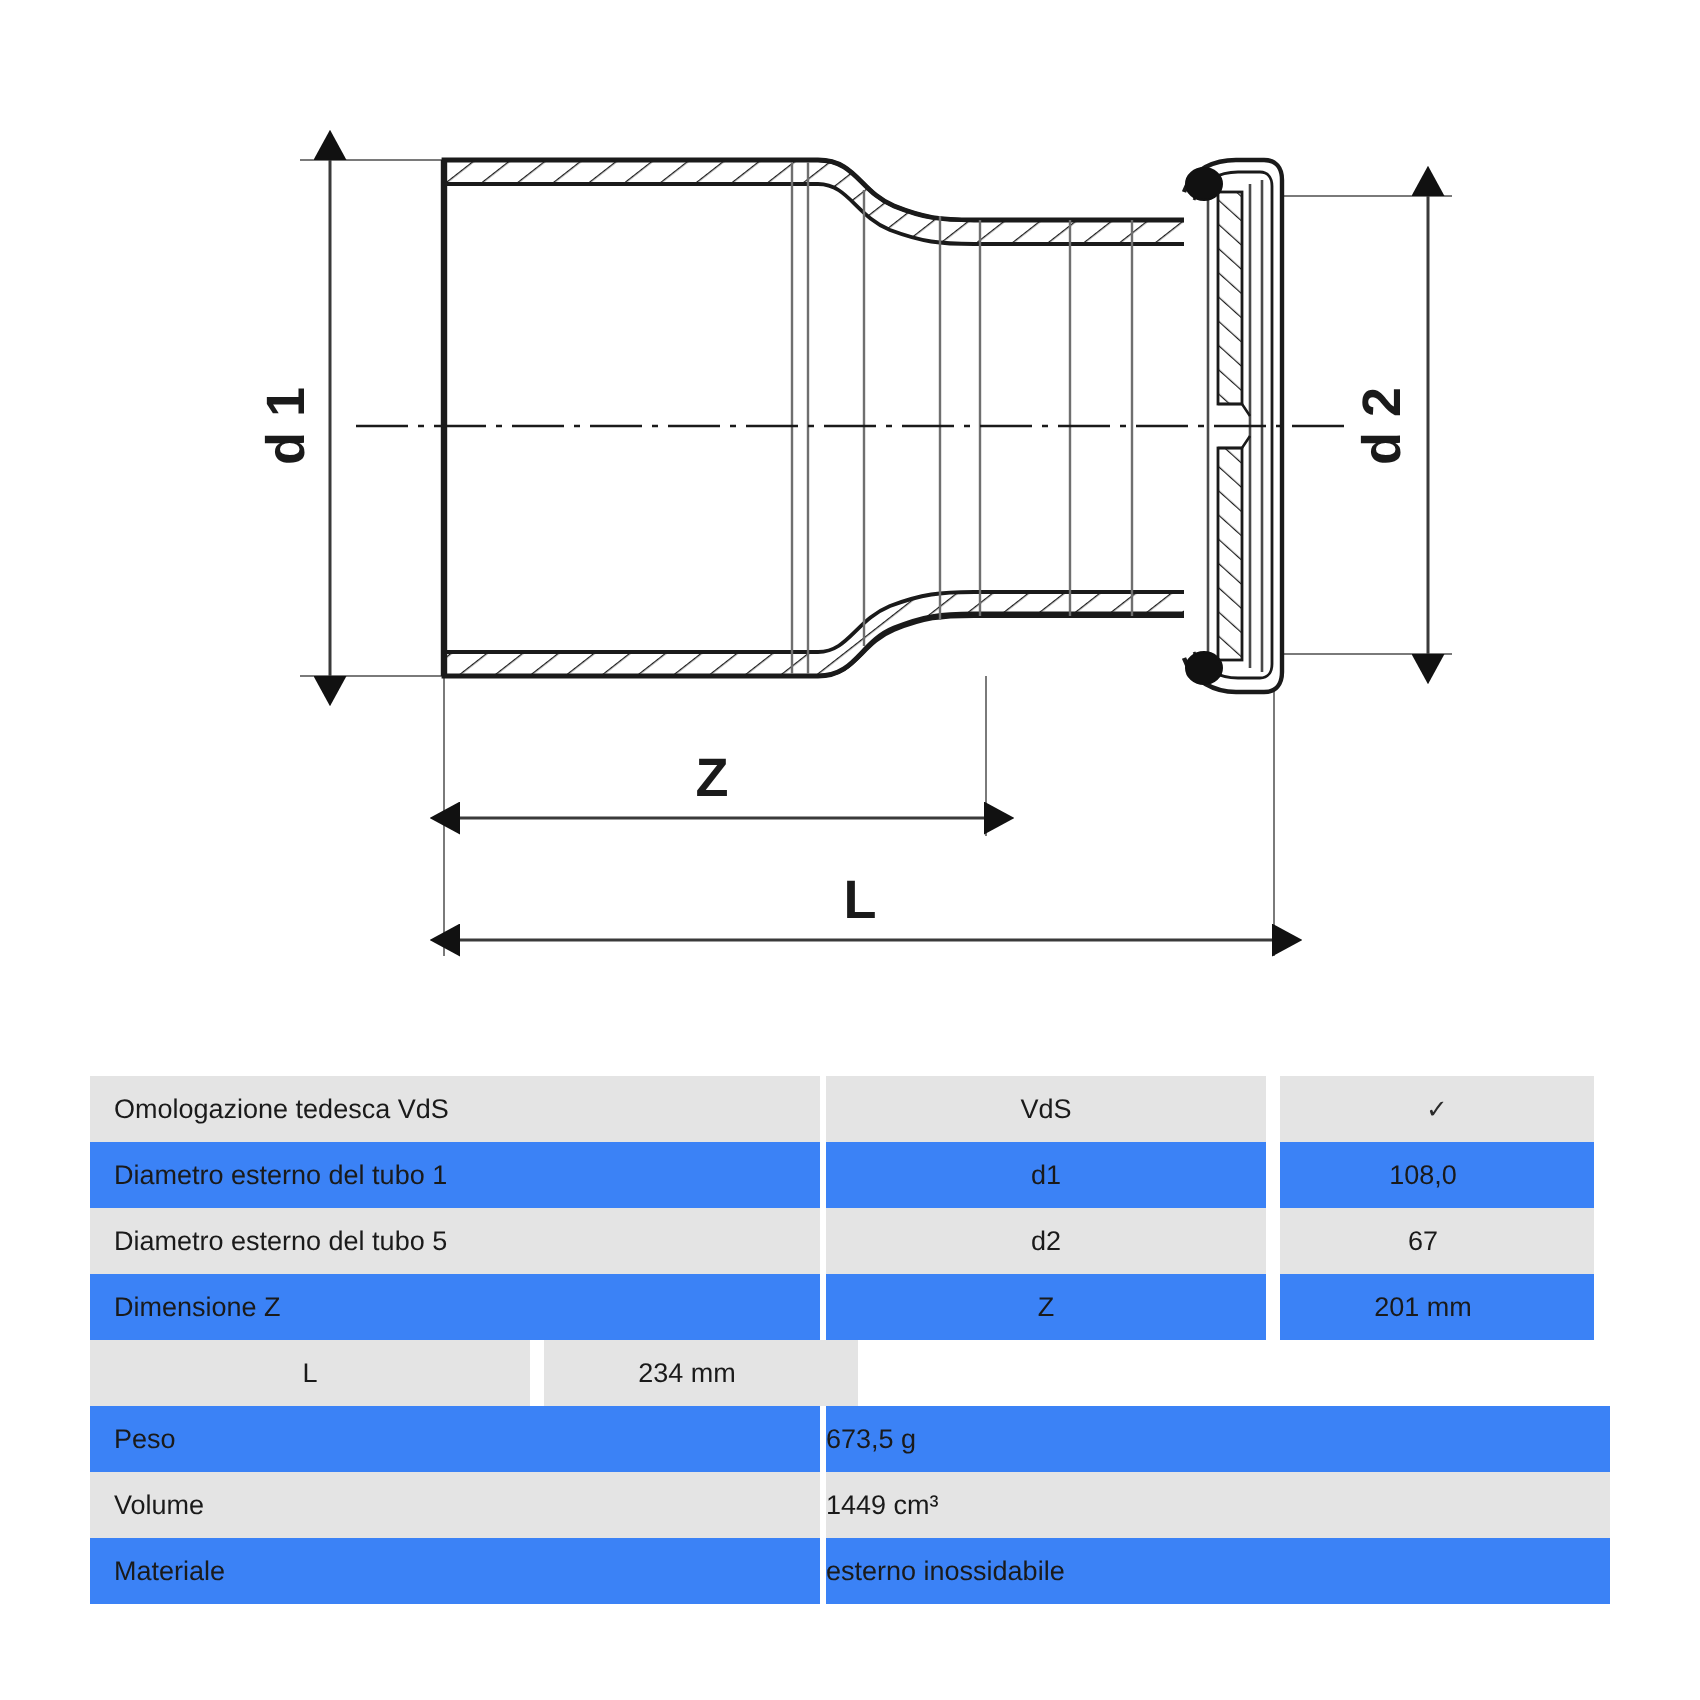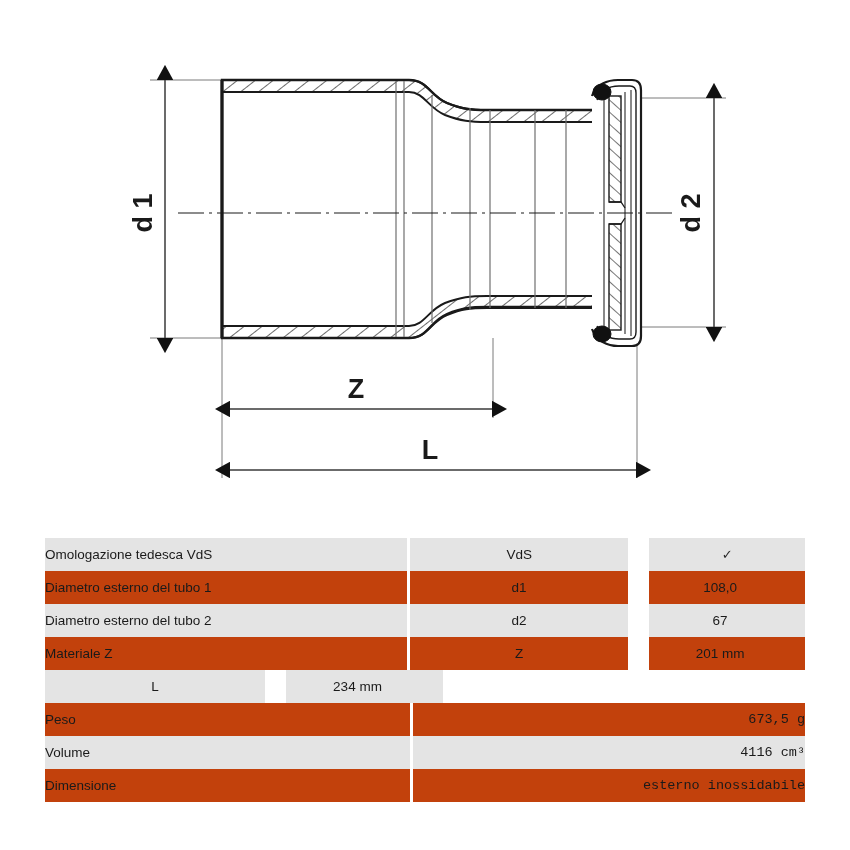--- a/index.html
+++ b/index.html
@@ -58,40 +58,40 @@
   .cell {
     height: 33px;
     line-height: 33px;
     font-size: 13.5px;
     box-sizing: border-box;
     overflow: hidden;
     white-space: nowrap;
   }
   .c-label {
     width: 365px;
+    padding-left: 12px;
     text-align: left;
     margin-right: 3px;
   }
   .c-symbol {
     width: 220px;
     text-align: center;
-    margin-right: 21px;
+    margin-right: 7px;
   }
   .c-value {
     width: 157px;
     text-align: center;
     padding-right: 14px;
   }
   .c-wide {
     width: 392px;
-    text-align: right;
-    font-family: Liberation Mono, monospace;
+    text-align: left;
   }
   .shade-dark .cell { background: #e4e4e4; }
-  .shade-light .cell { background: #c2410c; }
+  .shade-light .cell { background: #3b82f6; }
   .check-mark {
     font-size: 13px;
     color: #2b2b2b;
   }
 </style>
 </head>
 <body>
 
 <div id="page">
 
@@ -203,40 +203,40 @@
         <div class="cell c-label">Omologazione tedesca VdS</div>
         <div class="cell c-symbol">VdS</div>
         <div class="cell c-value check-mark" style="text-align: center; padding-right: 0px;">✓</div>
       </div>
       <div class="spec-row shade-light">
         <div class="cell c-label">Diametro esterno del tubo 1</div>
         <div class="cell c-symbol">d1</div>
         <div class="cell c-value">108,0</div>
       </div>
       <div class="spec-row shade-dark">
-        <div class="cell c-label">Diametro esterno del tubo 2</div>
+        <div class="cell c-label">Diametro esterno del tubo 5</div>
         <div class="cell c-symbol">d2</div>
         <div class="cell c-value">67</div>
       </div>
       <div class="spec-row shade-light">
-        <div class="cell c-label">Materiale Z</div>
+        <div class="cell c-label">Dimensione Z</div>
         <div class="cell c-symbol">Z</div>
         <div class="cell c-value">201 mm</div>
       </div>
       <div class="spec-row shade-dark">
         <div class="cell c-symbol">L</div>
         <div class="cell c-value">234 mm</div>
       </div>
       <div class="spec-row shade-light">
         <div class="cell c-label">Peso</div>
         <div class="cell c-wide">673,5 g</div>
       </div>
       <div class="spec-row shade-dark">
         <div class="cell c-label">Volume</div>
-        <div class="cell c-wide">4116 cm³</div>
-      </div>
-      <div class="spec-row shade-light">
-        <div class="cell c-label">Dimensione</div>
+        <div class="cell c-wide">1449 cm³</div>
+      </div>
+      <div class="spec-row shade-light">
+        <div class="cell c-label">Materiale</div>
         <div class="cell c-wide">esterno inossidabile</div>
       </div>
     </div>
 
 </div>
 
 </body></html>

